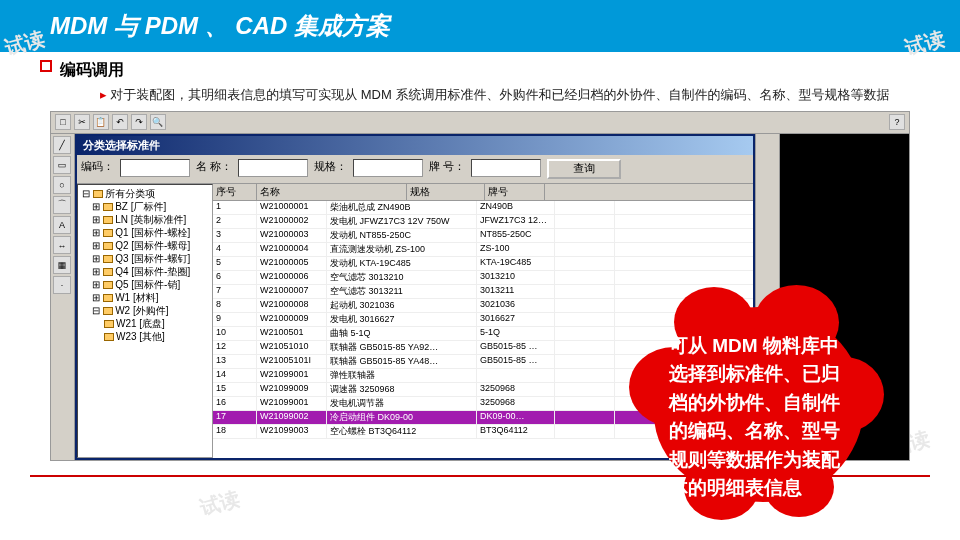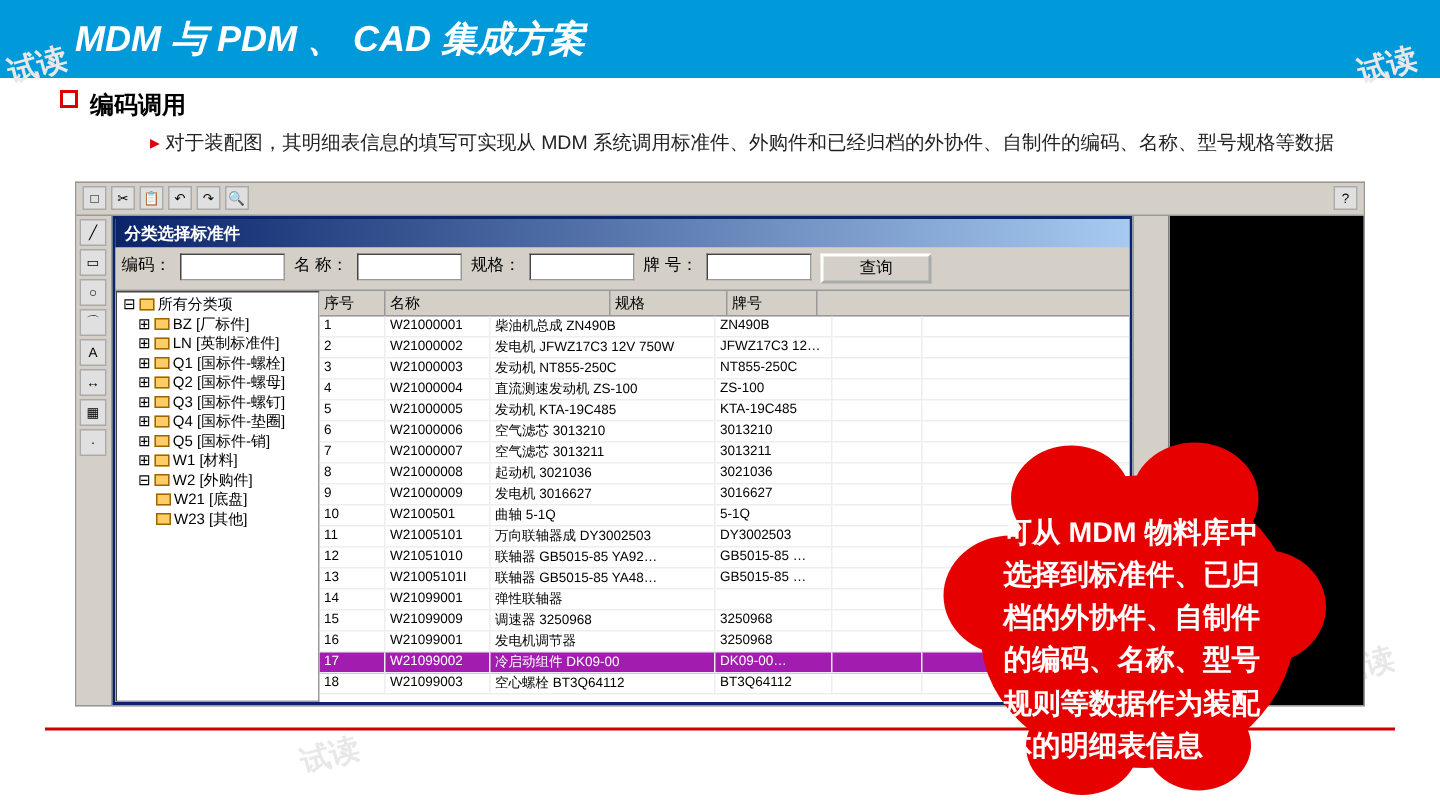--- a/index.html
+++ b/index.html
@@ -2,21 +2,21 @@
 <html><head>
 <meta charset="utf-8">
 <style>
 *{box-sizing:border-box;margin:0;padding:0;font-family:"Microsoft YaHei",SimSun,sans-serif}
 body{width:960px;height:540px;background:#fff;position:relative;overflow:hidden}
 .wm{position:absolute;color:#e8e8e8;font-size:20px;transform:rotate(-15deg);pointer-events:none;font-weight:bold}
 .titlebar{background:#0099d9;color:#fff;padding:10px 50px;font-size:24px;font-weight:bold;font-style:italic}
 .content{padding:8px 40px}
 .h1{display:flex;align-items:flex-start;gap:8px;font-size:16px;font-weight:bold;margin-bottom:4px}
 .bullet-sq{width:12px;height:12px;border:2px solid #d00}
-.desc{font-size:13px;line-height:1.5;margin-left:60px;margin-bottom:16px;color:#222}
+.desc{font-size:13px;line-height:1.5;margin-left:60px;margin-bottom:6px;color:#222}
 .desc::before{content:"▸ ";color:#d00}
 .cad{border:1px solid #999;background:#d4d0c8;position:relative;height:350px;margin:0 10px}
 .toolbar{height:22px;background:#d4d0c8;border-bottom:1px solid #999;display:flex;align-items:center;padding:0 4px;gap:3px}
 .tbtn{width:16px;height:16px;background:#e0e0e0;border:1px solid #aaa;font-size:9px;display:flex;align-items:center;justify-content:center}
 .ws{display:flex;height:326px}
 .ltb{width:24px;background:#d4d0c8;border-right:1px solid #999;display:flex;flex-direction:column;gap:2px;padding:2px}
 .ltb .tbtn{width:18px;height:18px}
 .dlg{flex:1;background:#d4d0c8;display:flex;flex-direction:column;border:2px solid #0a246a}
 .dlg-title{background:linear-gradient(90deg,#0a246a,#a6caf0);color:#fff;font-size:11px;padding:2px 6px;font-weight:bold}
 .dlg-search{background:#d4d0c8;padding:4px;display:flex;gap:6px;align-items:flex-start;font-size:11px;border-bottom:1px solid #999}
@@ -192,27 +192,20 @@
                   <div class="c4"></div>
                 </div>
                 <div class="grow">
                   <div class="c0">10</div>
                   <div class="c1">W2100501</div>
                   <div class="c2">曲轴 5-1Q</div>
                   <div class="c3">5-1Q</div>
                   <div class="c4"></div>
                 </div>
                 <div class="grow">
-                  <div class="c0">11</div>
-                  <div class="c1">W21005101</div>
-                  <div class="c2">万向联轴器成 DY3002503</div>
-                  <div class="c3">DY3002503</div>
-                  <div class="c4"></div>
-                </div>
-                <div class="grow">
                   <div class="c0">12</div>
                   <div class="c1">W21051010</div>
                   <div class="c2">联轴器 GB5015-85 YA92…</div>
                   <div class="c3">GB5015-85 …</div>
                   <div class="c4"></div>
                 </div>
                 <div class="grow">
                   <div class="c0">13</div>
                   <div class="c1">W21005101I</div>
                   <div class="c2">联轴器 GB5015-85 YA48…</div>

